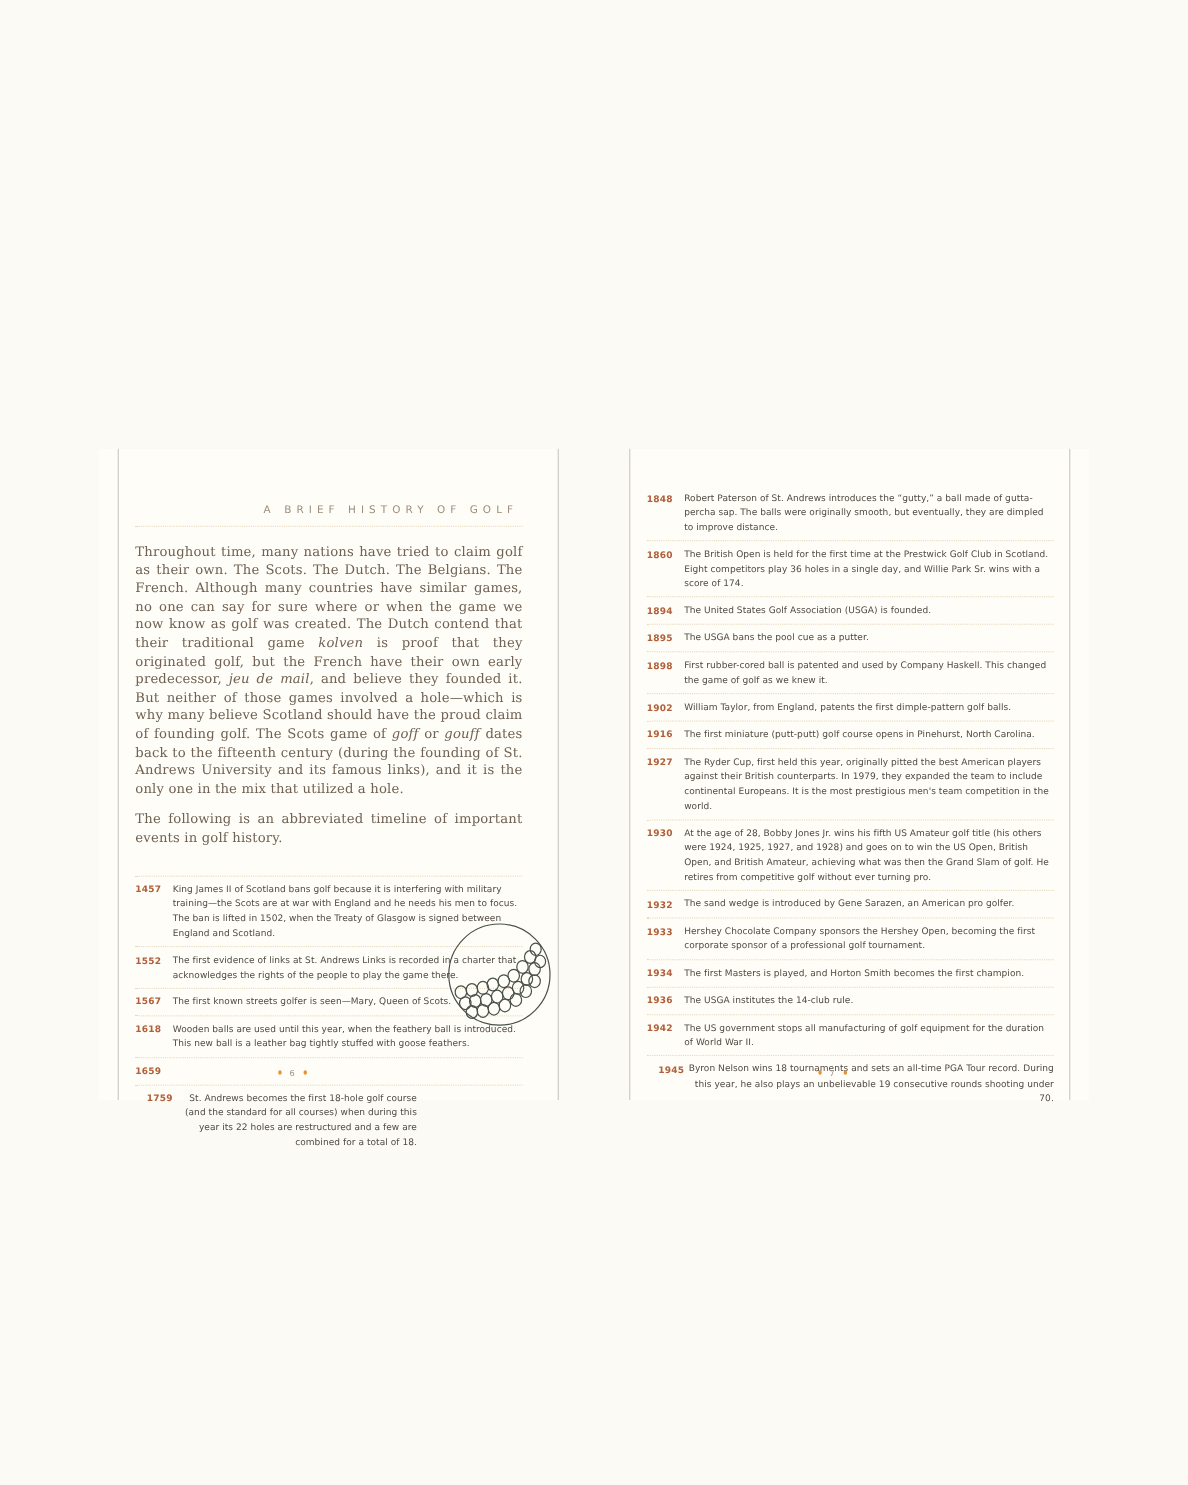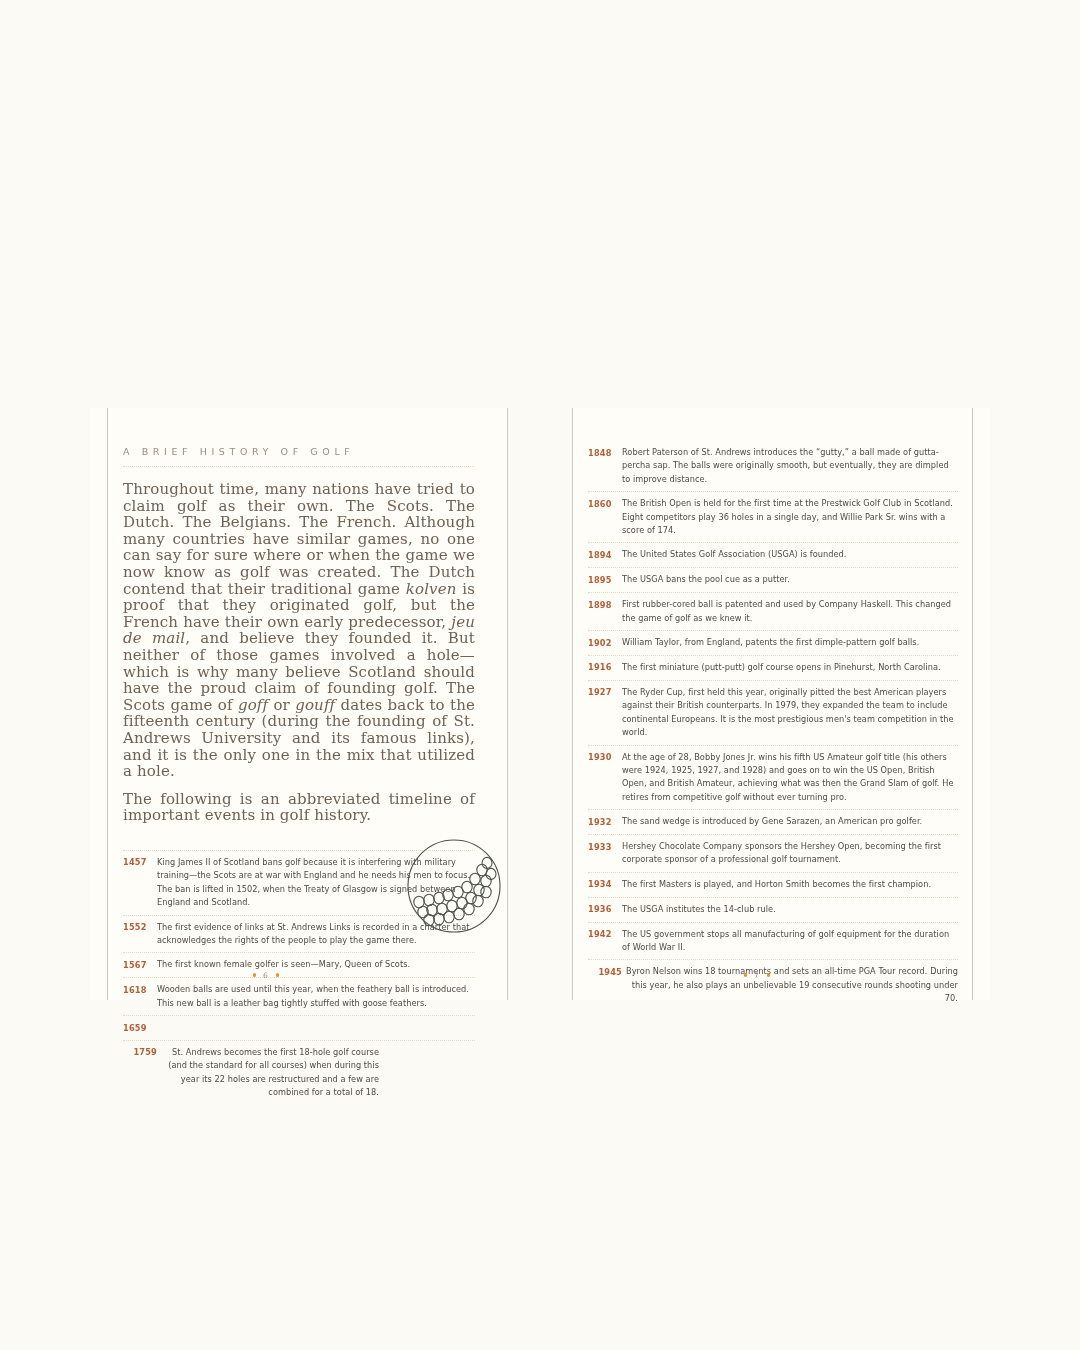--- a/index.html
+++ b/index.html
@@ -52,36 +52,36 @@
     width: 352px;
   }
   .page-right .page-inner { left: 16px; width: 370px; }
 
   
   .chapter-title {
     font-family: "DejaVu Sans", sans-serif;
     font-size: 9.5px;
     letter-spacing: 4.6px;
     color: #9c8d7e;
-    text-align: left;
+    text-align: right;
     padding-right: 4px;
-    margin: 2px 0 8px 0;
+    margin: 14px 0 8px 0;
     white-space: nowrap;
   }
 
   .dotrule {
     height: 1px;
     border-bottom: 1px dotted #e7d9bf;
     margin: 0 0 14px 0;
   }
 
   
   .intro p {
     font-family: "DejaVu Serif", serif;
-    font-size: 15px;
+    font-size: 12px;
     line-height: 16.6px;
     color: #6f6154;
     margin: 0 0 11px 0;
     text-align: justify;
     letter-spacing: 0.15px;
   }
   .intro p:last-child { margin-bottom: 0; }
   .intro i { font-style: italic; }
 
   
@@ -179,21 +179,21 @@
           <div class="tl-row">
             <div class="tl-year">1457</div>
             <div class="tl-text"><span>King James II of Scotland bans golf because it is interfering with military training—the Scots are at war with England and he needs his men to focus. The ban is lifted in 1502, when the Treaty of Glasgow is signed between England and Scotland.</span></div>
           </div>
           <div class="tl-row">
             <div class="tl-year">1552</div>
             <div class="tl-text"><span>The first evidence of links at St. Andrews Links is recorded in a charter that acknowledges the rights of the people to play the game there.</span></div>
           </div>
           <div class="tl-row">
             <div class="tl-year">1567</div>
-            <div class="tl-text"><span>The first known female golfer is seen—Mary, Queen of Scots.</span></div>
+            <div class="tl-text"><span>The first known streets golfer is seen—Mary, Queen of Scots.</span></div>
           </div>
           <div class="tl-row">
             <div class="tl-year">1618</div>
             <div class="tl-text"><span>Wooden balls are used until this year, when the feathery ball is introduced. This new ball is a leather bag tightly stuffed with goose feathers.</span></div>
           </div>
           <div class="tl-row narrow">
             <div class="tl-year">1659</div>
           </div>
           <div class="tl-row narrow last">
             <div class="tl-year">1759</div>

